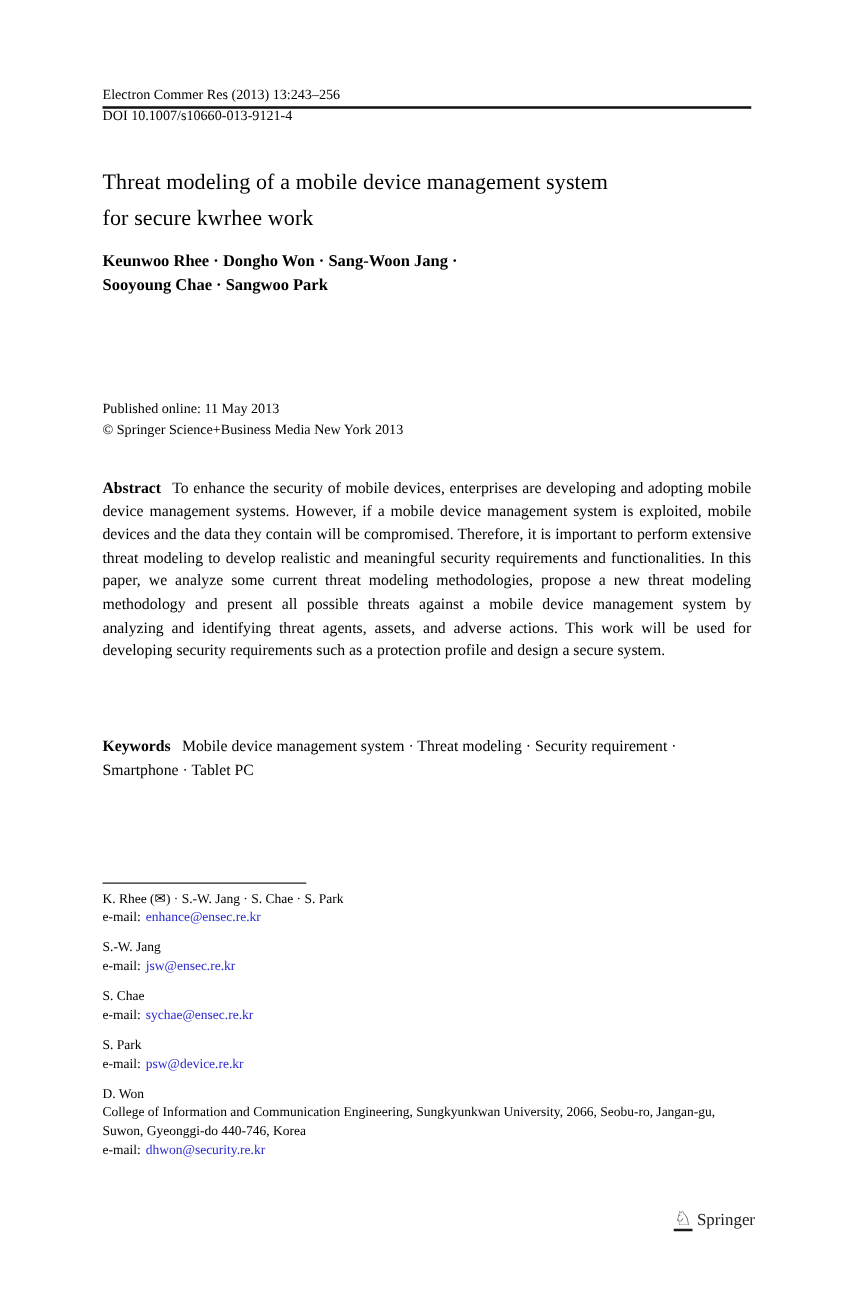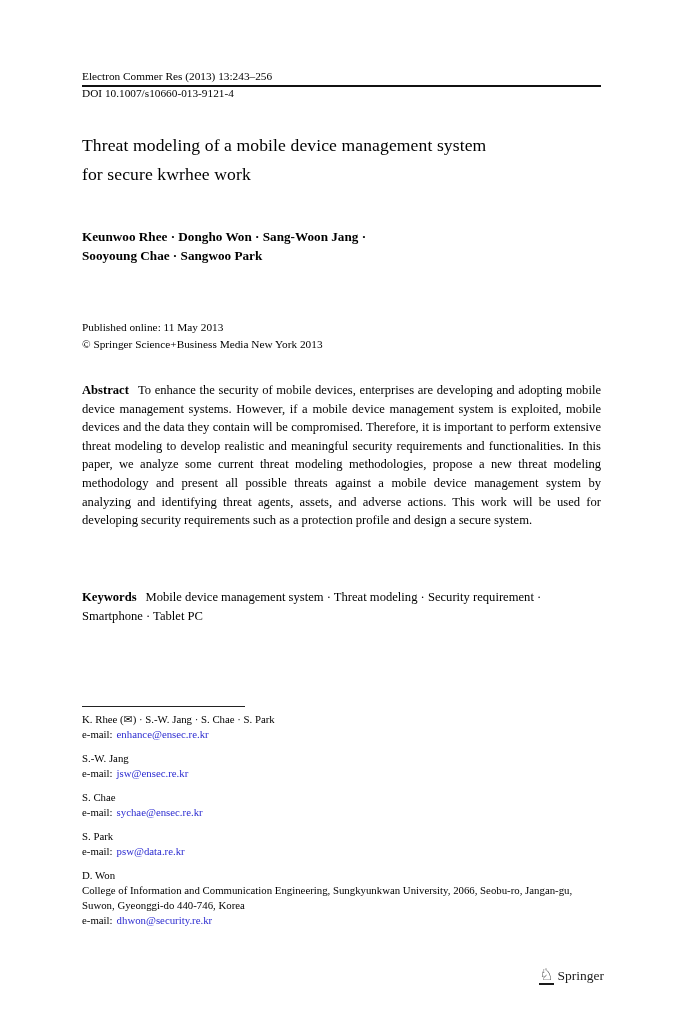--- a/index.html
+++ b/index.html
@@ -6,21 +6,21 @@
   body{
     width:683px;height:1036px;background:#ffffff;color:#000;
     font-family:"Liberation Serif","DejaVu Serif","DejaVu Sans",serif;
     position:relative;overflow:hidden;
   }
   .content{position:absolute;left:82px;width:519px;}
   .small{font-size:11.3px;line-height:16.5px;}
   .header-block{top:44px;}
   .header-rule{position:absolute;left:82px;top:85px;width:519px;height:2px;background:#111;}
   .title-block{top:131px;font-size:17.6px;font-weight:normal;line-height:29px;letter-spacing:.1px;}
-  .authors-block{top:227px;font-size:13.2px;font-weight:bold;line-height:19px;}
+  .authors-block{top:199px;font-size:13.2px;font-weight:bold;line-height:19px;}
   .pub-block{top:319px;}
   .abstract-block{top:381px;font-size:12.6px;line-height:18.6px;text-align:justify;}
   .keywords-block{top:588px;font-size:12.6px;line-height:18.6px;}
   .b{font-weight:bold;}
   .lead-gap{margin-left:9px;}
   .fn-rule{position:absolute;left:82px;top:706px;width:163px;height:1px;background:#222;}
   .footnotes{top:712px;font-size:10.8px;line-height:15px;}
   .fn-group{margin-bottom:9px;}
   .email{color:#2b2bd0;text-decoration:none;margin-left:4px;}
   .logo{position:absolute;top:966px;right:79px;display:flex;align-items:center;
@@ -70,21 +70,21 @@
   <div class="fn-group">
     <div>S.-W. Jang</div>
     <div><span>e-mail:</span><a class="email">jsw@ensec.re.kr</a></div>
   </div>
   <div class="fn-group">
     <div>S. Chae</div>
     <div><span>e-mail:</span><a class="email">sychae@ensec.re.kr</a></div>
   </div>
   <div class="fn-group">
     <div>S. Park</div>
-    <div><span>e-mail:</span><a class="email">psw@data.re.kr</a></div>
+    <div><span>e-mail:</span><a class="email">psw@device.re.kr</a></div>
   </div>
   <div class="fn-group">
     <div>D. Won</div>
     <div>College of Information and Communication Engineering, Sungkyunkwan University, 2066, Seobu-ro, Jangan-gu, Suwon, Gyeonggi-do 440-746, Korea</div>
     <div><span>e-mail:</span><a class="email">dhwon@security.re.kr</a></div>
   </div>
 </div>
 
 <div class="logo">
   <span class="knight">♘</span>

